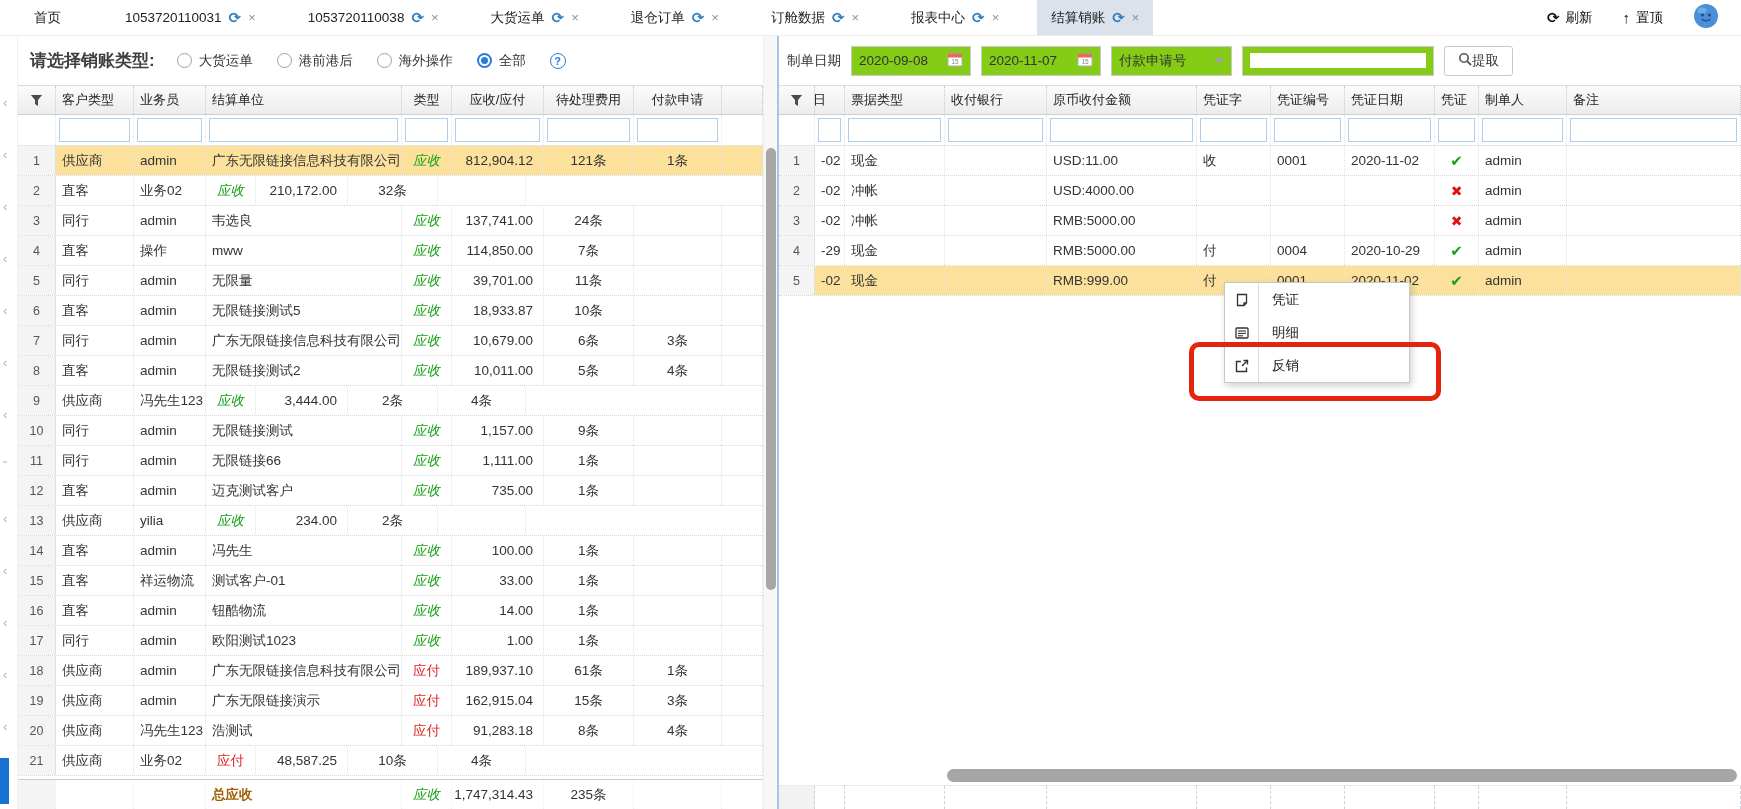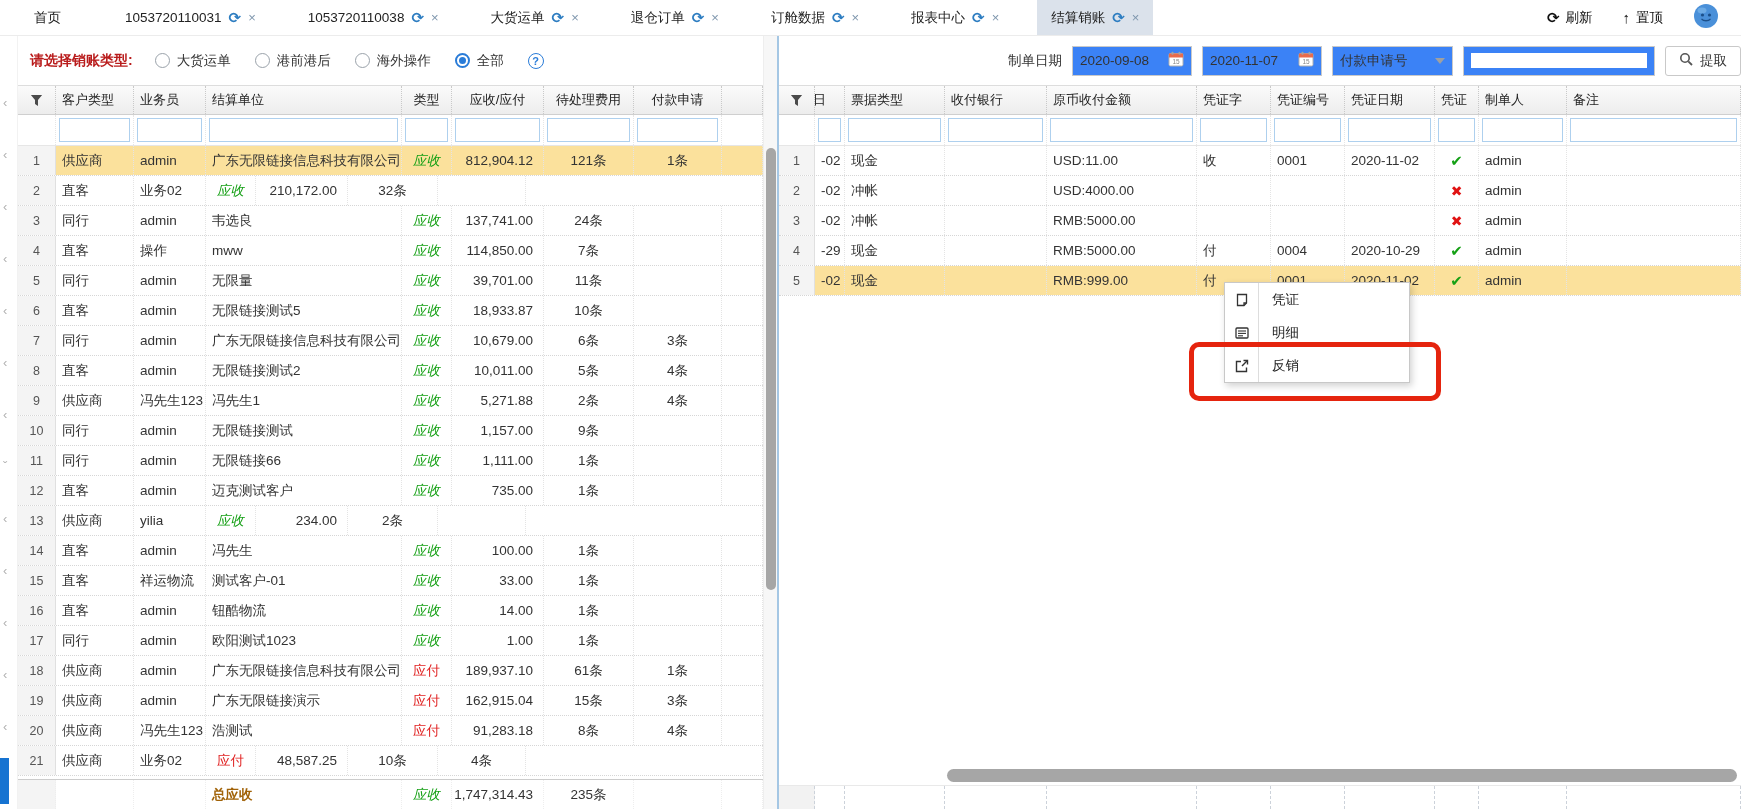--- a/index.html
+++ b/index.html
@@ -24,36 +24,36 @@
   .edge .chev { position:absolute; left:3px; color:#b4b4b4; font-size:13px; line-height:1; }
   .edge .bluebar { position:absolute; left:0; width:9px; height:46px; background:#1673d1; }
 
   .left-panel { width:745px; flex:none; display:flex; flex-direction:column; background:#fff; }
   .vscroll { width:14px; flex:none; background:#f7f7f7; position:relative; border-left:1px solid #eee; }
   .vthumb { position:absolute; left:2px; width:10px; border-radius:5px; background:#a6a6a6; }
   .right-panel { flex:1; border-left:2px solid #a5c7e4; display:flex; flex-direction:column; background:#fff; position:relative; }
 
   
   .lp-toolbar { height:49px; flex:none; display:flex; align-items:center; padding-left:12px; gap:22px; }
-  .filter-label { color:#b91c1c; font-weight:bold; font-size:14px; white-space:nowrap; }
+  .filter-label { color:#404040; font-weight:bold; font-size:17px; white-space:nowrap; }
   .radio-item { display:flex; align-items:center; gap:7px; font-size:13.5px; cursor:pointer; white-space:nowrap; }
   .radio { width:15px; height:15px; border-radius:50%; border:1px solid #9aa2aa; background:#fff; position:relative; flex:none; }
   .radio.sel { border:2px solid #2a7cd8; }
   .radio.sel::after { content:''; position:absolute; inset:2px; background:#2a7cd8; border-radius:50%; }
   .qmark { width:16px; height:16px; border-radius:50%; border:1px solid #2a7cd8; color:#2a7cd8; font-size:11px; display:flex; align-items:center; justify-content:center; font-weight:bold; }
 
-  .rp-toolbar { height:49px; flex:none; display:flex; align-items:center; gap:10px; padding-left:19px; font-size:13.5px;justify-content:flex-end; }
+  .rp-toolbar { height:49px; flex:none; display:flex; align-items:center; gap:10px; padding-left:8px; font-size:13.5px; }
   .rp-toolbar .lbl { white-space:nowrap; }
-  .inputbox { height:30px; border:1px solid #c9c9c9; display:flex; align-items:center; padding:0 7px; background:#3b82f6; gap:6px; }
+  .inputbox { height:30px; border:1px solid #c9c9c9; display:flex; align-items:center; padding:0 7px; background:#84cc16; gap:6px; }
   .inputbox.date { width:120px; justify-content:space-between; }
   .inputbox.select { width:121px; justify-content:space-between; color:#333; }
   .caret { width:0; height:0; border-left:5px solid transparent; border-right:5px solid transparent; border-top:6px solid #a0a0a0; }
   .inputbox.txt { width:192px; }
   .inputbox.txt input { border:none; outline:none; width:100%; font-size:13px; }
-  .btn-extract { height:30px; border:1px solid #c9c9c9; border-radius:3px; background:#fff; display:flex; align-items:center; gap:7px; padding:0 13px; font-size:13.5px; cursor:pointer; }
+  .btn-extract { height:30px; border:1px solid #c9c9c9; border-radius:3px; background:#fff; display:flex; align-items:center; padding:0 13px; font-size:13.5px; cursor:pointer; }
 
   
   .grid-hrow { height:30px; flex:none; display:flex; background:linear-gradient(#fbfbfb,#ededed); border-top:1px solid #ddd; border-bottom:1px solid #cfcfcf; font-size:13px; color:#222; }
   .hcell { height:100%; display:flex; align-items:center; padding:0 6px; border-right:1px dotted #c9c9c9; overflow:hidden; white-space:nowrap; }
   .hcell.center { justify-content:center; }
   .filter-row { height:31px; flex:none; display:flex; border-bottom:1px solid #e6e6e6; background:#fff; }
   .fcell { border-right:1px dotted #e6e6e6; display:flex; align-items:center; justify-content:center; height:100%; }
   .fcell input { width:calc(100% - 6px); height:24px; border:1px solid #aed0ee; outline:none; font-size:12px; padding:0 3px; }
   .row { height:30px; flex:none; display:flex; border-bottom:1px dotted #d6d6d6; background:#fff; cursor:pointer; }
   .cell { height:100%; display:flex; align-items:center; padding:0 6px; border-right:1px dotted #e4e4e4; overflow:hidden; white-space:nowrap; font-size:13.5px; }
@@ -322,23 +322,22 @@
             <div class="cell lc4 center t-green">应收</div>
             <div class="cell lc5 amount">10,011.00</div>
             <div class="cell lc6 center">5条</div>
             <div class="cell lc7 center">4条</div>
             <div class="cell lc8"></div>
           </div>
           <div class="row">
             <div class="cell rownum lc0">9</div>
             <div class="cell lc1">供应商</div>
             <div class="cell lc2">冯先生123</div>
-            <div class="cell lc3">冯先生1</div>
-            <div class="cell lc4 center t-green">应收</div>
-            <div class="cell lc5 amount">5,271.88</div>
+            <div class="cell lc4 center t-green">应收</div>
+            <div class="cell lc5 amount">3,444.00</div>
             <div class="cell lc6 center">2条</div>
             <div class="cell lc7 center">4条</div>
             <div class="cell lc8"></div>
           </div>
           <div class="row">
             <div class="cell rownum lc0">10</div>
             <div class="cell lc1">同行</div>
             <div class="cell lc2">admin</div>
             <div class="cell lc3">无限链接测试</div>
             <div class="cell lc4 center t-green">应收</div>

